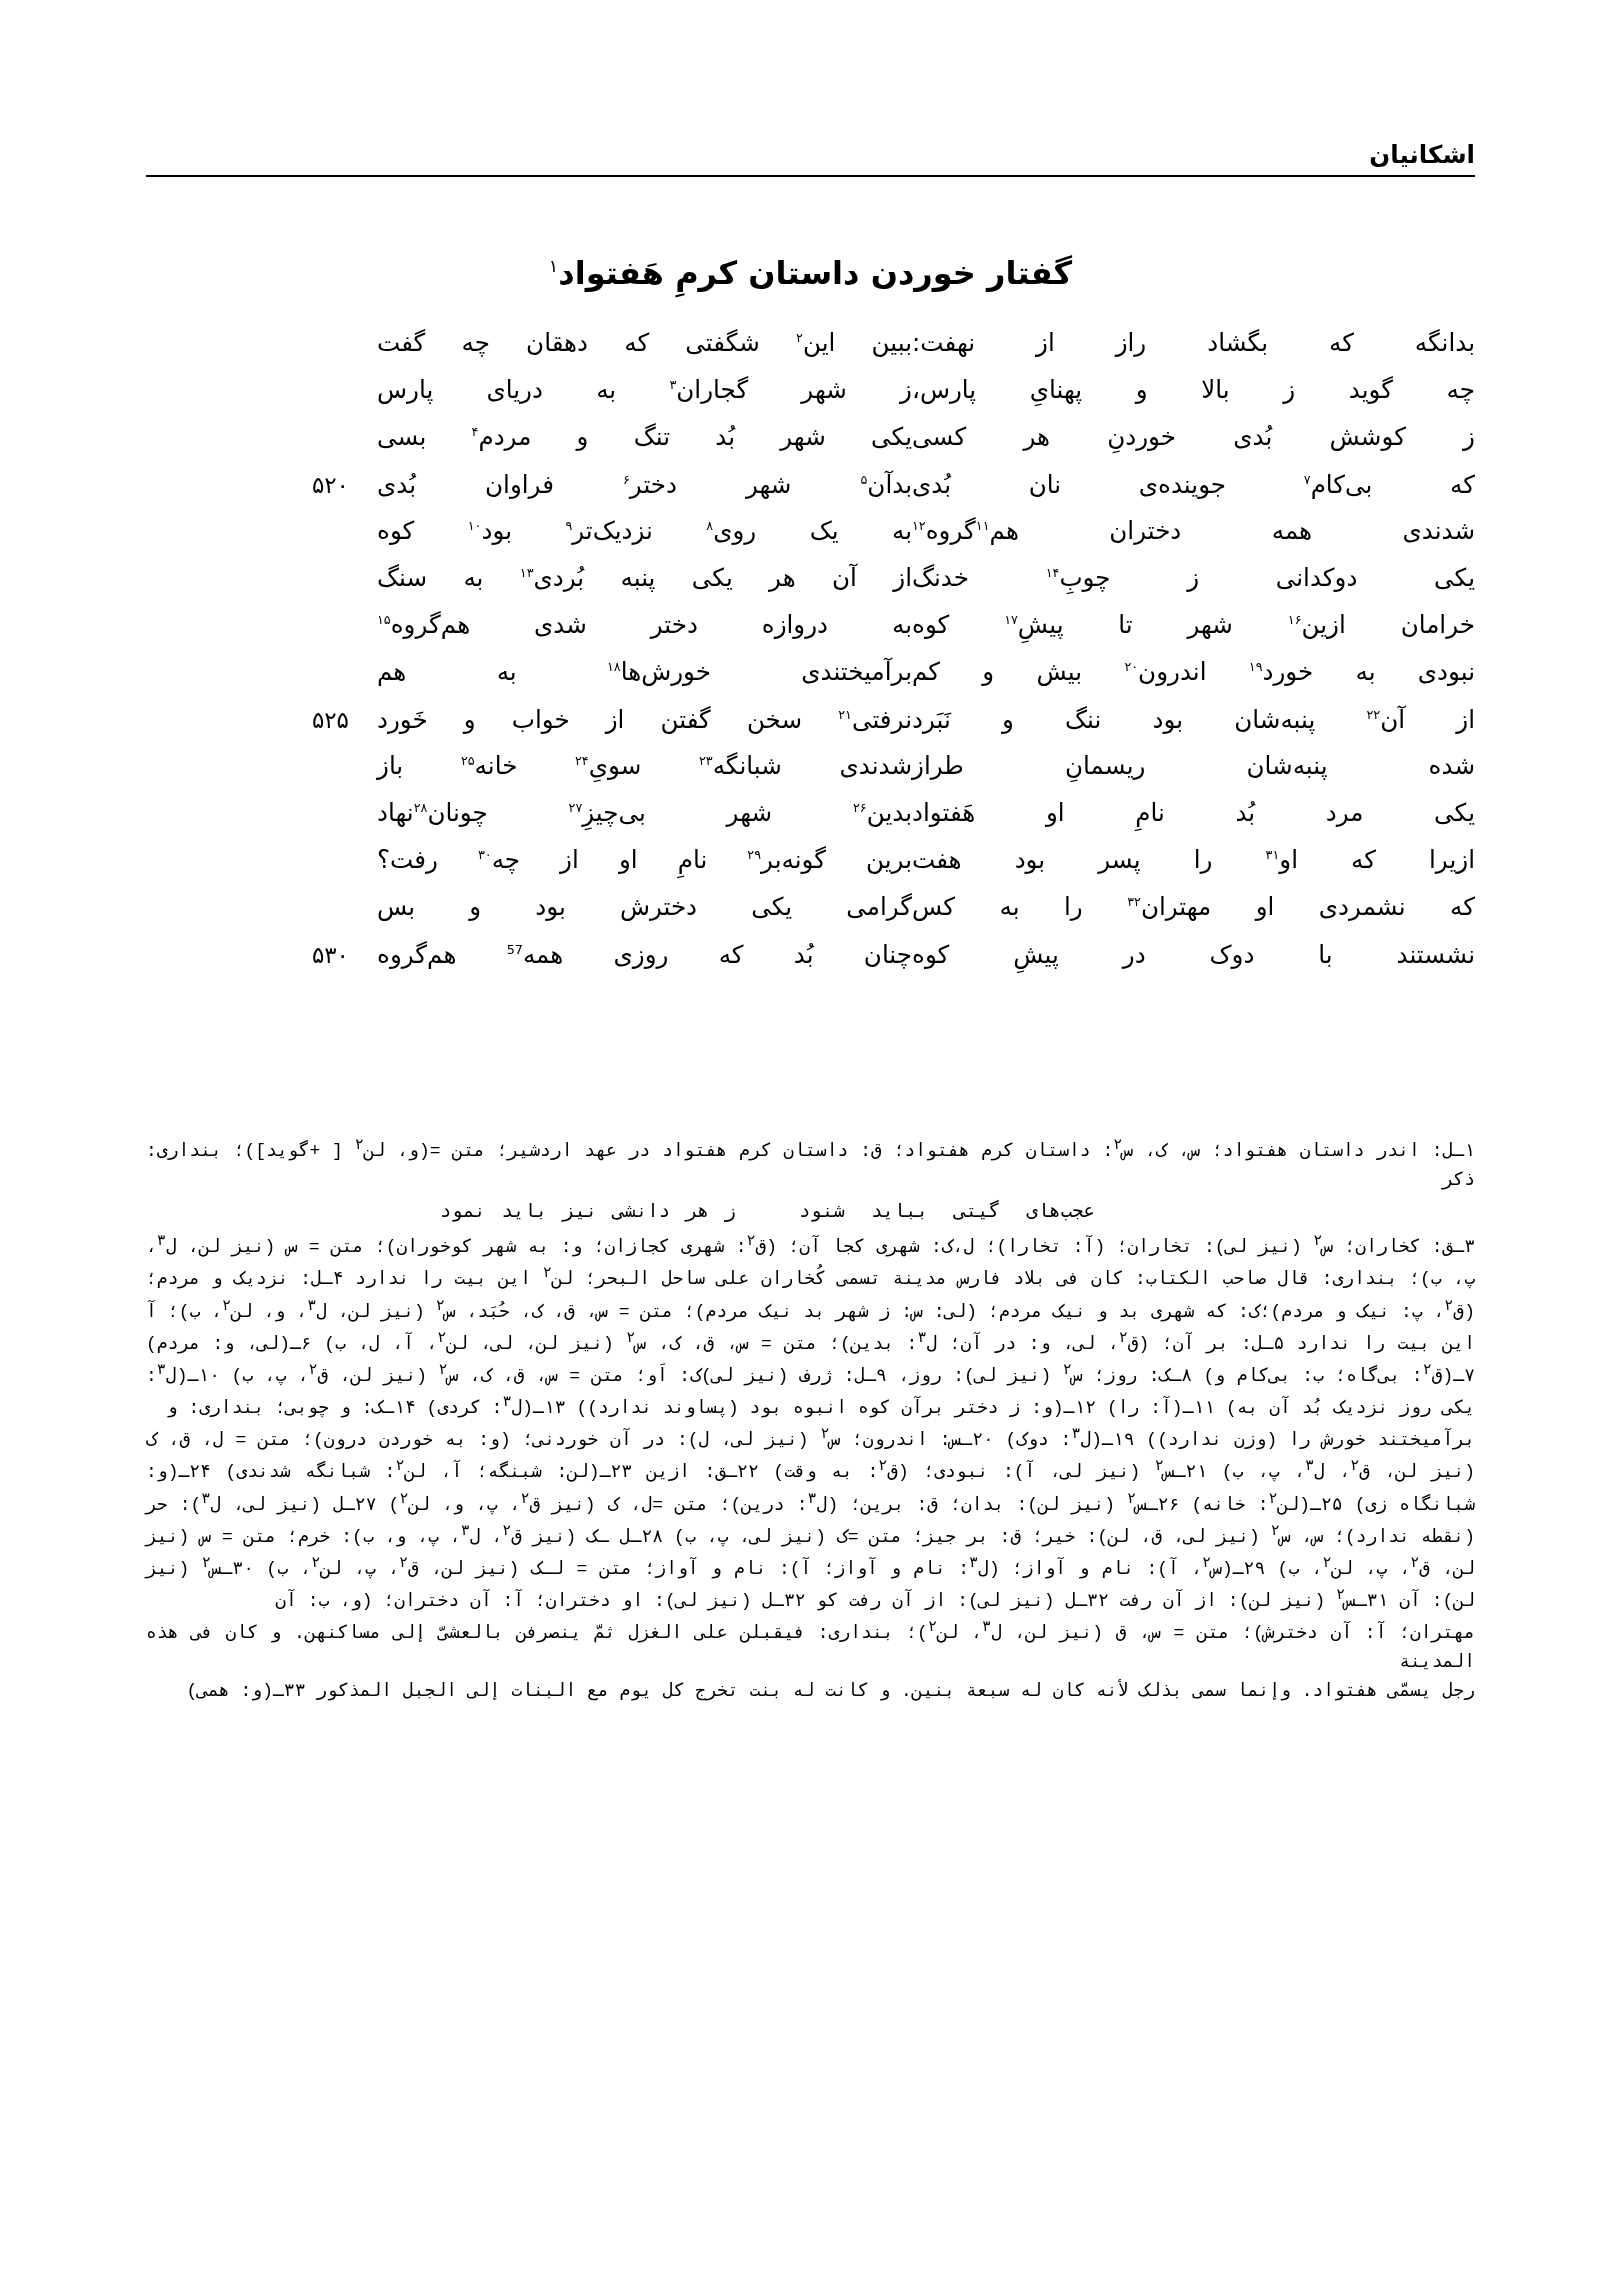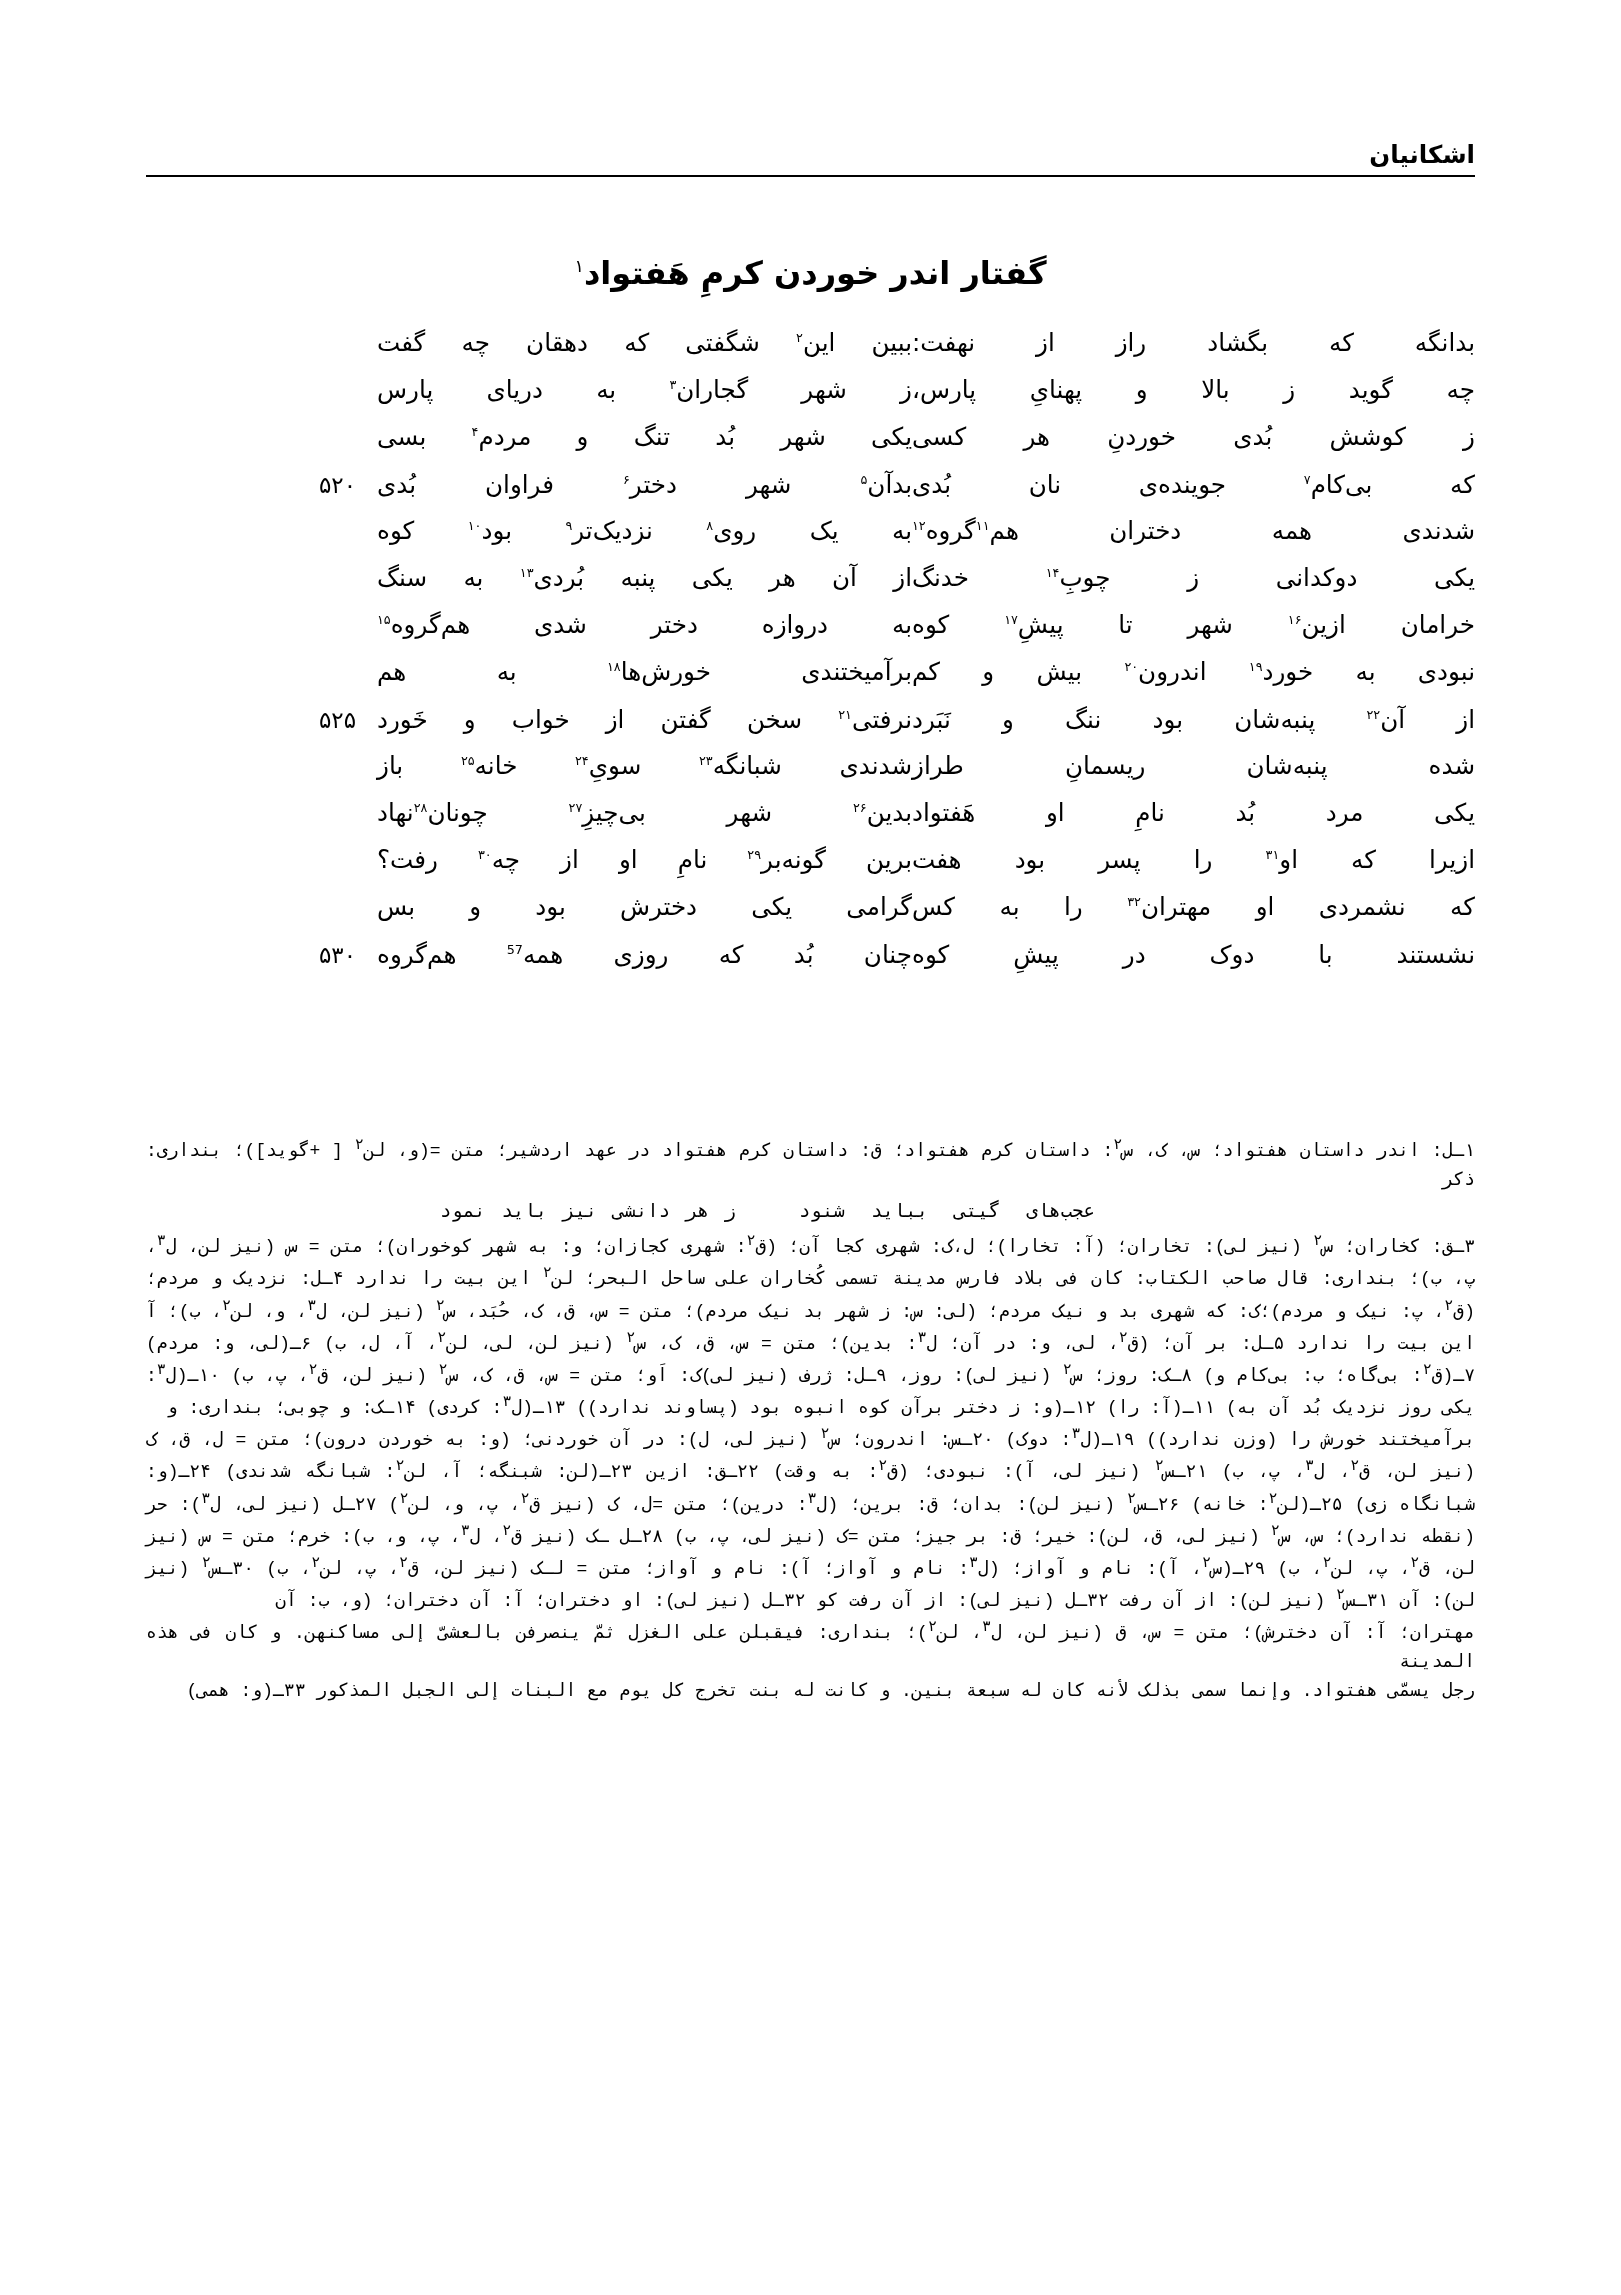--- a/index.html
+++ b/index.html
@@ -68,21 +68,21 @@
   }
   .verse-row {
     display: flex;
     flex-direction: row;
     align-items: baseline;
     height: 47px;
   }
   .verse-num {
     width: 61px;
     flex: 0 0 61px;
-    text-align: right;
+    text-align: center;
     font-size: 23px;
     padding-left: 9.9px;
     box-sizing: border-box;
     white-space: nowrap;
   }
   .hemistich {
     font-size: 24.6px;
     line-height: 1.0;
     white-space: nowrap;
     box-sizing: border-box;
@@ -171,21 +171,21 @@
 <body>
 
 <div class="page">
 
   <div class="runhead-wrap">
     <div class="runhead-title">اشکانیان</div>
     <div class="runhead-rule"></div>
   </div>
 
   <h1 class="section-heading">
-    <span>گفتار اندر خوردن کرمِ هَفتواد</span><sup>۱</sup>
+    <span>گفتار خوردن داستان کرمِ هَفتواد</span><sup>۱</sup>
   </h1>
 
   <div class="verse-block" id="verse-block">
       <div class="verse-row">
         <div class="hemistich hemistich-b">بدانگه که بگشاد راز از نهفت:</div>
         <div class="hemistich hemistich-a">ببین این<sup>۲</sup> شگفتی که دهقان چه گفت</div>
         <div class="verse-num"></div>
       </div>
       <div class="verse-row">
         <div class="hemistich hemistich-b">چه گوید ز بالا و پهنایِ پارس،</div>

